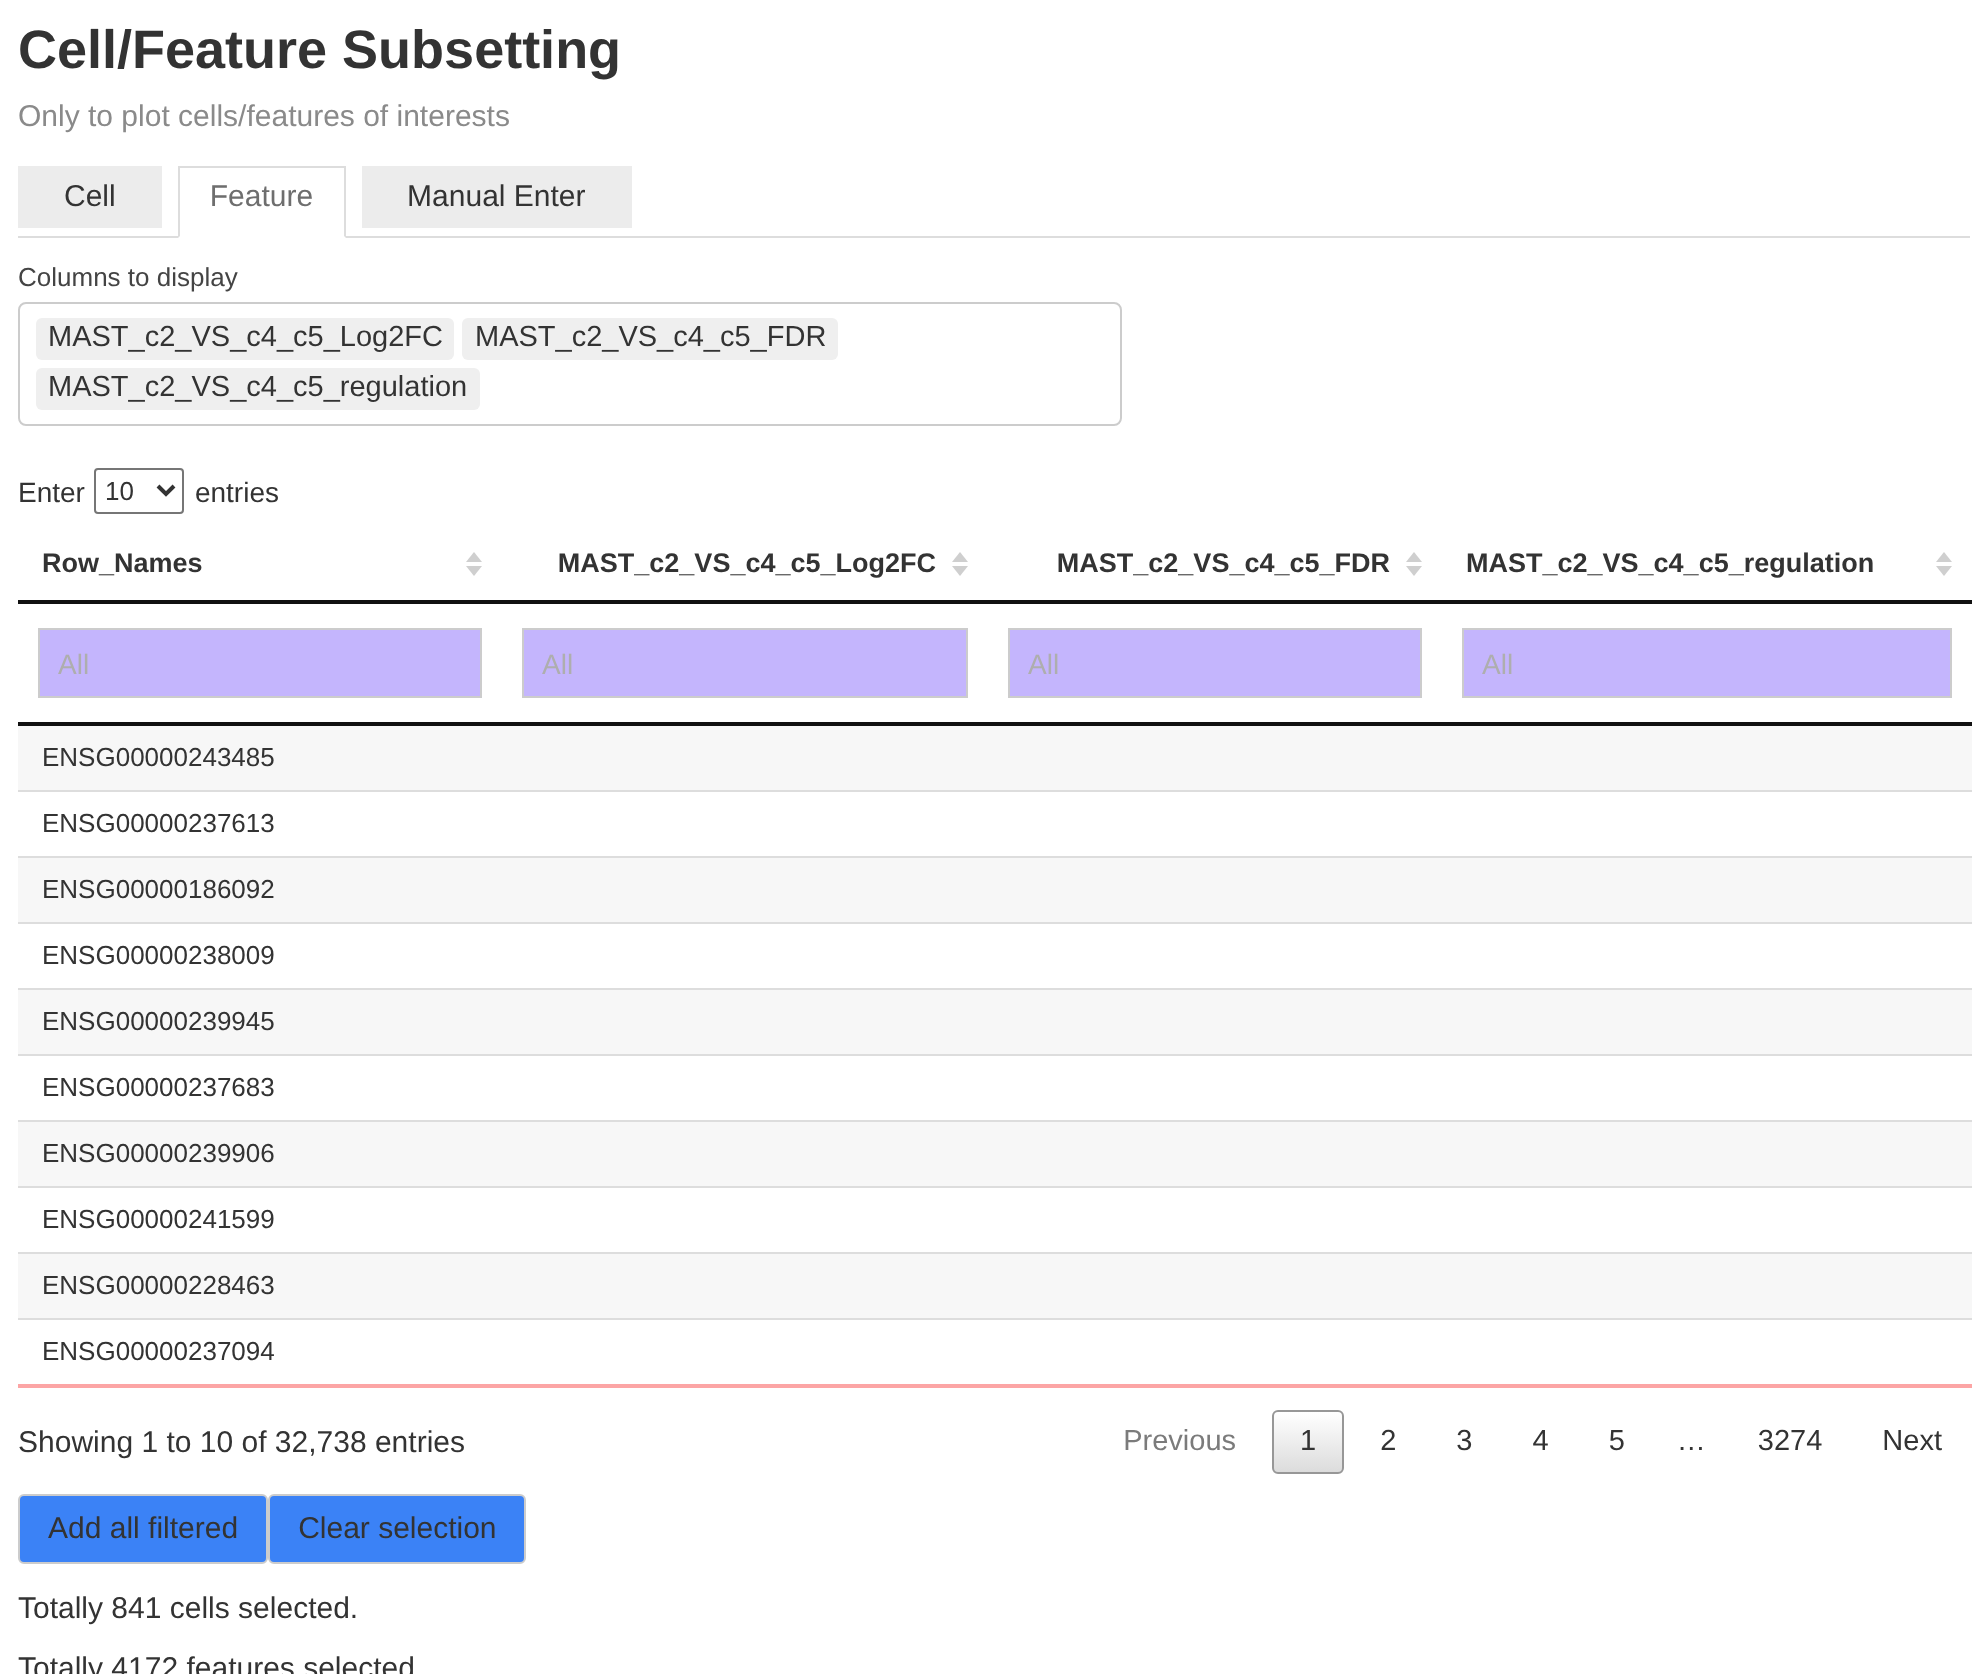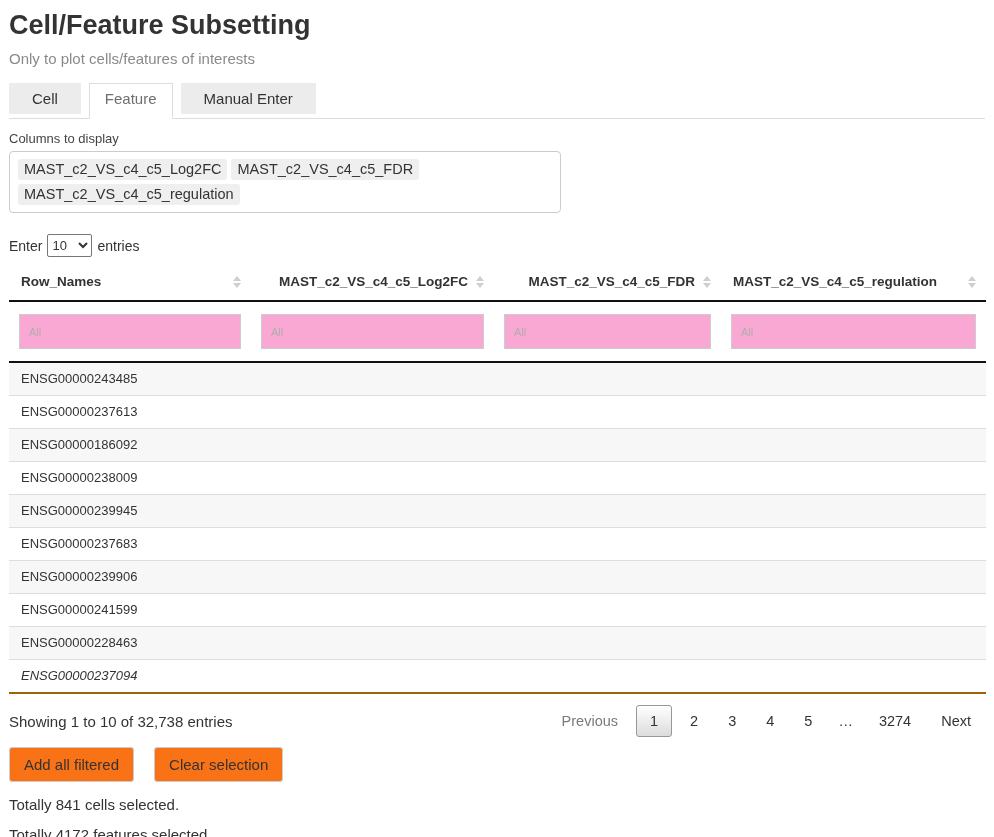--- a/index.html
+++ b/index.html
@@ -68,51 +68,51 @@
     width: 0; height: 0; border-left: 4px solid transparent; border-right: 4px solid transparent;
     border-bottom: 5px solid #cfcfcf; margin-bottom: 2px;
   }
   .sort-icon .down {
     width: 0; height: 0; border-left: 4px solid transparent; border-right: 4px solid transparent;
     border-top: 5px solid #cfcfcf;
   }
   th.filter-cell { padding: 12px 0; border-bottom: 2px solid #111; }
   th.filter-cell input {
     display: block; width: calc(100% - 20px); margin: 0 10px; height: 35px;
-    border: 1px solid #ccc; padding: 6px 9px; font-size: 11px; color: #333;
-    font-family: inherit; background: #f9a8d4;
+    border: 1px solid #ccc; padding: 6px 9px; font-size: 14px; color: #333;
+    font-family: inherit; background: #c4b5fd;
   }
   th.filter-cell input::placeholder { color: #aeaeae; opacity: 1; }
   tbody.dt-body td {
     font-size: 13px; color: #333; padding: 9px 10px 9px 12px; line-height: 14px;
     overflow: hidden; white-space: nowrap;
   }
   tbody.dt-body tr { border-bottom: 1px solid #ddd; cursor: pointer; }
   tbody.dt-body tr:nth-child(odd) { background: #f7f7f7; }
-  tbody.dt-body tr:last-child { border-bottom: 2px solid #a16207; font-style: italic; }
+  tbody.dt-body tr:last-child { border-bottom: 2px solid #fca5a5; }
   td.align-right { text-align: right; }
 
   
   .dt-footer { margin-top: 11px; display: flex; justify-content: space-between; align-items: center; width: 977px; }
   .dt-info { font-size: 15px; color: #333; }
   .dt-paginate { display: flex; align-items: center; font-size: 14.5px; }
   .page-btn { padding: 7px 12px; margin: 0 3px; color: #333; cursor: pointer; }
   .page-btn.disabled { color: #7b7b7b; }
   .page-btn.current {
     border: 1px solid #979797; border-radius: 3px;
     background: linear-gradient(to bottom, #ffffff 0%, #dcdcdc 100%);
     padding: 7px 13px;
   }
   .page-btn.ellipsis { color: #333; cursor: default; padding: 7px 8px; }
 
   
   .btn-row { margin-top: 10px; display: flex; }
   .btn {
-    background: #f97316; border: 1px solid #ccc; border-radius: 3px;
-    font-size: 15px; color: #333; padding: 8px 14px; margin-right: 20px;
+    background: #3b82f6; border: 1px solid #ccc; border-radius: 3px;
+    font-size: 15px; color: #333; padding: 8px 14px; margin-right: 0;
     font-family: inherit; cursor: pointer;
   }
 
   .status-line { font-size: 15px; color: #333; margin-top: 14px; }
   .status-line + .status-line { margin-top: 13px; }
 </style>
 </head>
 <body>
 
 <div class="container">

